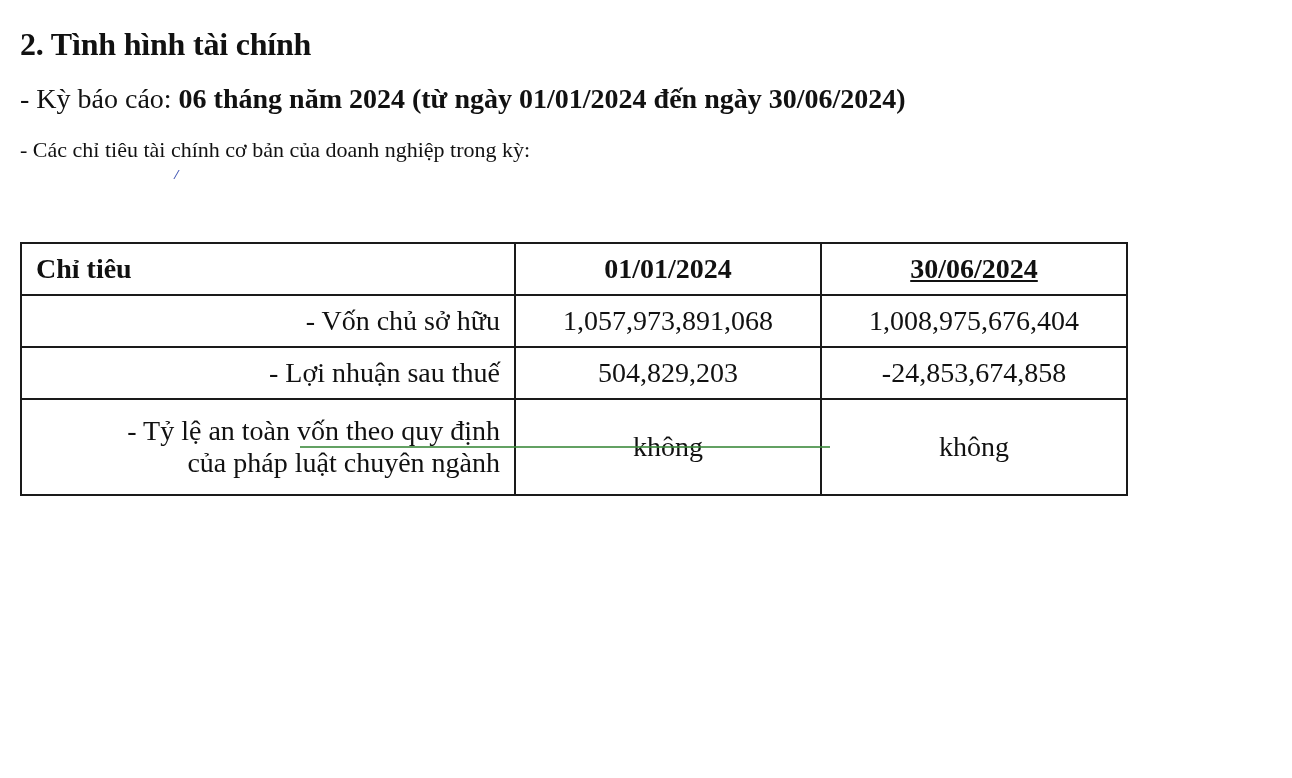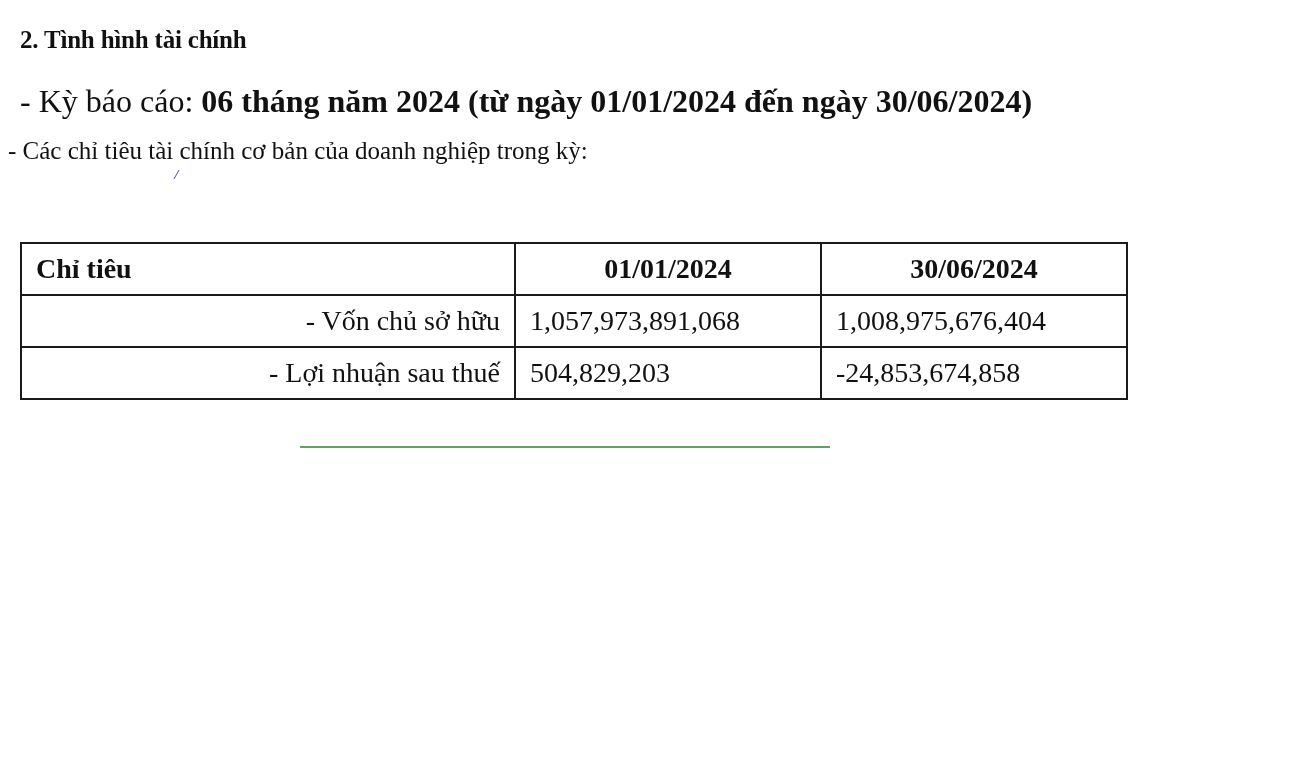--- a/index.html
+++ b/index.html
@@ -3,30 +3,30 @@
 <meta charset="utf-8">
 <style>
   html, body { margin: 0; padding: 0; }
   body {
     width: 1292px; height: 778px; overflow: hidden; position: relative;
     background: #ffffff; color: #111111;
     font-family: "Liberation Serif", "DejaVu Serif", serif;
   }
   .heading {
     position: absolute; left: 20px; top: 26px;
-    font-size: 25px; font-weight: bold; letter-spacing: -0.2px; text-align: right;
+    font-size: 32px; font-weight: bold; letter-spacing: -0.2px; text-align: right;
   }
   .line2 {
     position: absolute; left: 20px; top: 83px;
-    font-size: 32px; white-space: nowrap;
+    font-size: 28px; white-space: nowrap;
   }
   .line2 b { font-weight: bold; }
   .line3 {
-    position: absolute; left: 8px; top: 137px;
-    font-size: 25px; white-space: nowrap;
+    position: absolute; left: 20px; top: 137px;
+    font-size: 22px; white-space: nowrap;
   }
   .tick-mark {
     position: absolute; left: 176px; top: 170px;
     width: 6px; height: 9px; border-left: 1.5px solid #3a4fb0;
     transform: skewX(-30deg);
   }
   table.fin {
     position: absolute; left: 20px; top: 242px;
     border-collapse: collapse;
     font-size: 28px;
@@ -34,23 +34,23 @@
   table.fin td, table.fin th {
     border: 2px solid #1a1a1a;
     padding: 0 14px;
     font-weight: normal;
     line-height: 32px;
   }
   table.fin th { font-weight: bold; height: 50px; }
   table.fin th.c0 { text-align: left; width: 464px; }
   table.fin th.c1, table.fin th.c2 { text-align: center; margin-top: 40px; }
   table.fin th.c1 { width: 276px; }
-  table.fin th.c2 { width: 276px; }
+  table.fin th.c2 { width: 276px; text-decoration: underline; }
   table.fin td.c0 { text-align: right; }
-  table.fin td.num { text-align: left; }
+  table.fin td.num { text-align: center; }
   tr.r-single td { height: 50px; }
   tr.r-double td { height: 94px; }
   .green-line {
     position: absolute; left: 300px; top: 446px; width: 530px; height: 2px;
     background: #3c8a3c; opacity: 0.8;
   }
 </style>
 </head>
 <body>
 
@@ -73,16 +73,24 @@
   <tr class="r-single">
     <td class="c0">- Vốn chủ sở hữu</td>
     <td class="num">1,057,973,891,068</td>
     <td class="num">1,008,975,676,404</td>
   </tr>
   <tr class="r-single">
     <td class="c0">- Lợi nhuận sau thuế</td>
     <td class="num">504,829,203</td>
     <td class="num">-24,853,674,858</td>
   </tr>
+  <tr class="r-double">
+    <td class="c0">
+      <div>- Tỷ lệ an toàn vốn theo quy định</div>
+      <div>của pháp luật chuyên ngành</div>
+    </td>
+    <td class="num">không</td>
+    <td class="num">không</td>
+  </tr>
 </tbody>
   </table>
 
 <div class="green-line"></div>
 
 </body></html>

